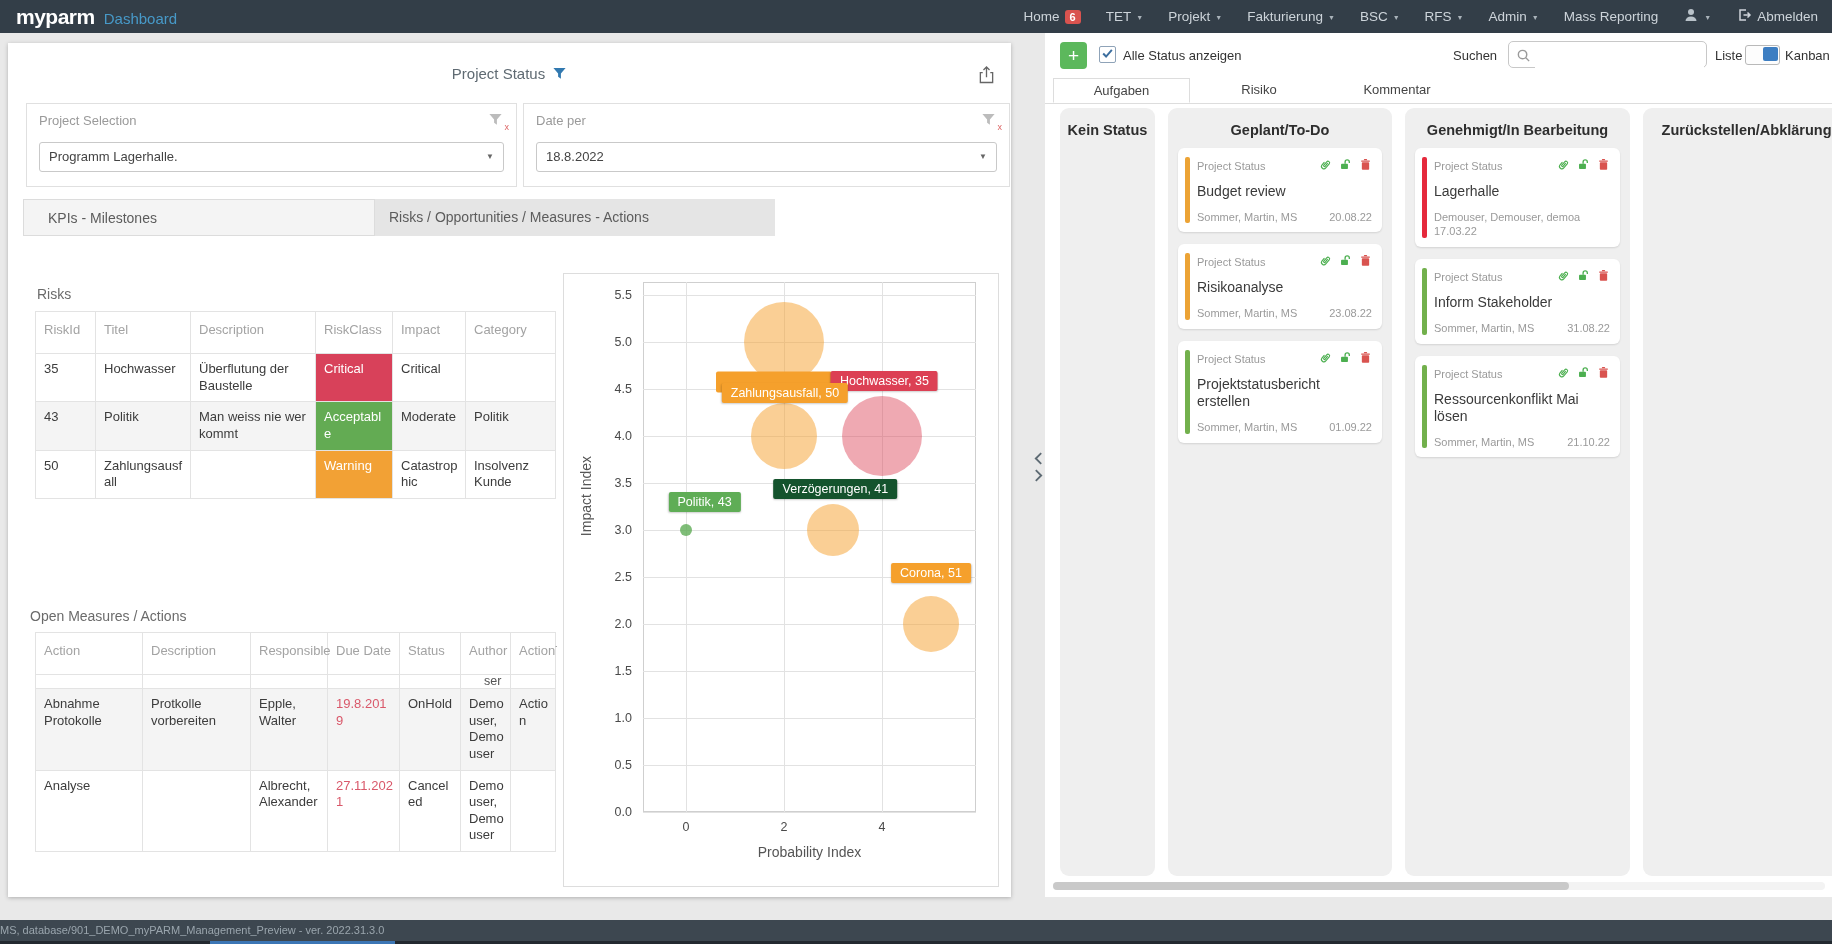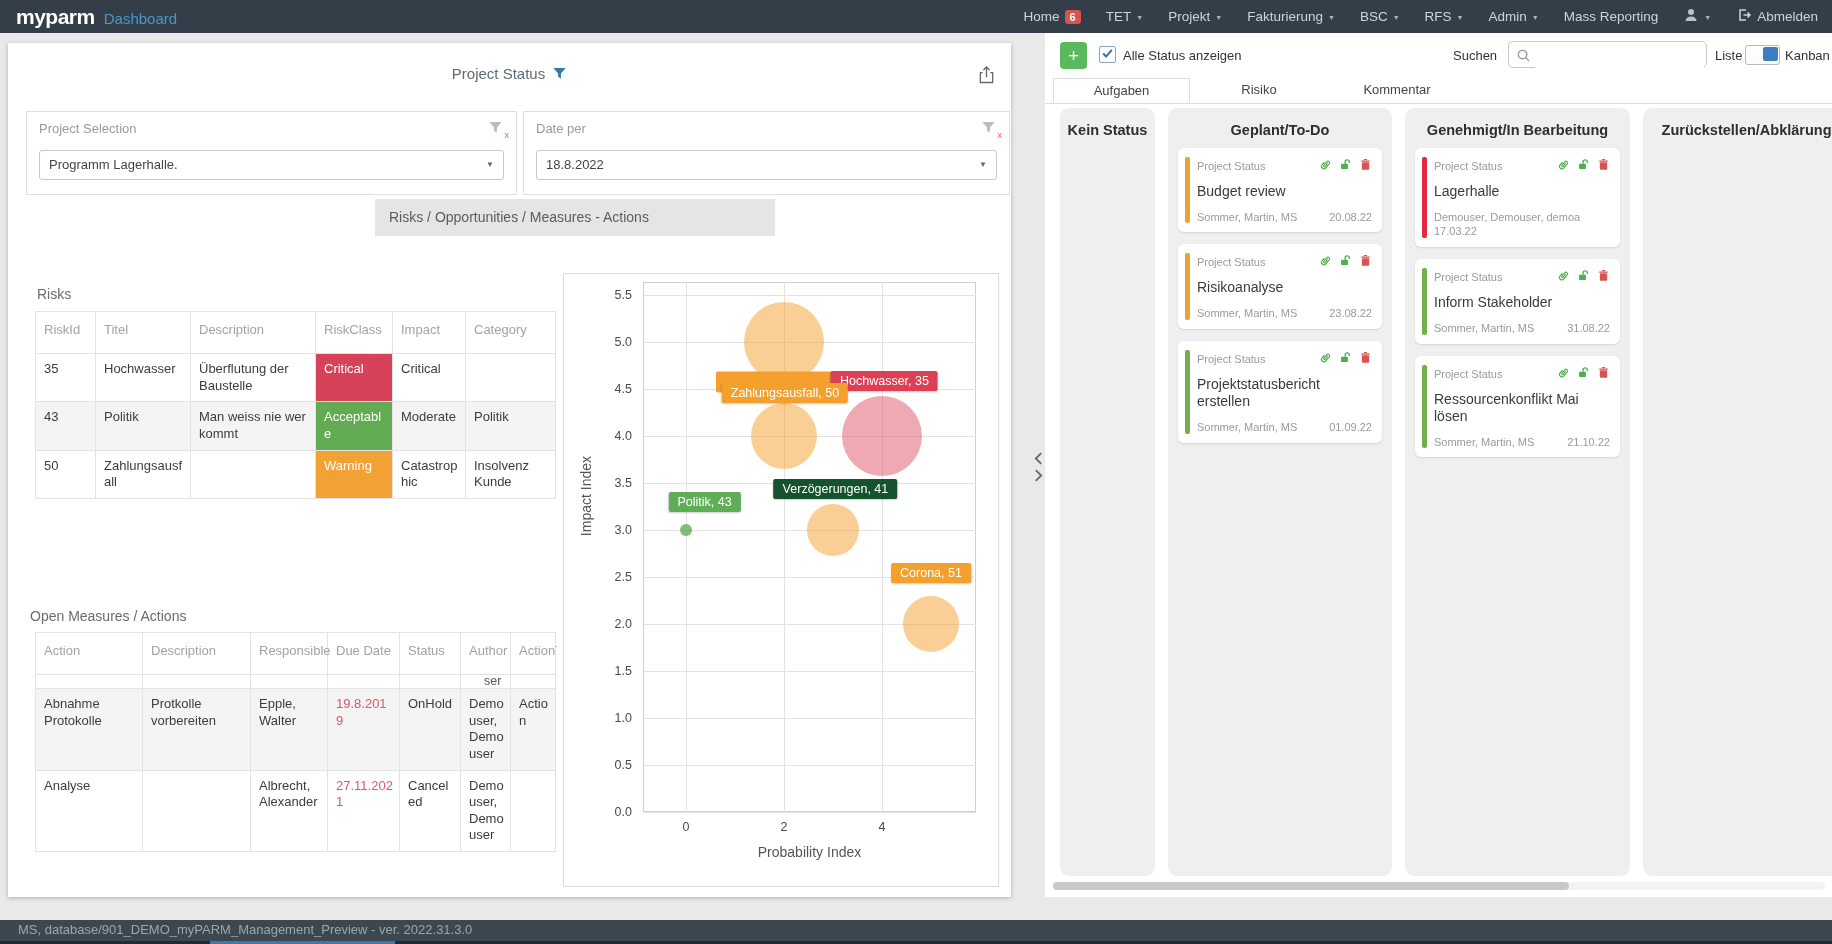--- a/index.html
+++ b/index.html
@@ -15,21 +15,21 @@
   .nav-item{color:#cdd4da;font-size:13.5px;display:flex;align-items:center;gap:5px;cursor:pointer;white-space:nowrap;}
   .nav-item .caret{font-size:7px;color:#aab3ba;margin-top:2px;}
   .nav-badge{background:#d9534f;color:#fff;font-size:11px;padding:1px 5px;border-radius:3px;font-weight:700;}
   .nav-item svg{width:16px;height:16px;}
 
   
   .left-card{position:absolute;left:8px;top:43px;width:1003px;height:854px;background:#fff;box-shadow:0 1px 4px rgba(0,0,0,.25);overflow:hidden;}
   .lp-title-row{position:absolute;left:0;top:22px;width:100%;text-align:center;font-size:15px;color:#5f6a72;}
   .lp-title-row svg{vertical-align:-2px;margin-left:7px;}
   .share-icon{position:absolute;right:16px;top:0px;cursor:pointer;}
-  .filter-box{position:absolute;top:68px;height:82px;background:#fff;border:1px solid #e0e0e0;}
+  .filter-box{position:absolute;top:60px;height:82px;background:#fff;border:1px solid #e0e0e0;}
   .fb1{left:18px;width:489px;}
   .fb2{left:515px;width:485px;}
   .fb-label{position:absolute;left:12px;top:9px;font-size:13px;color:#9a9a9a;}
   .funnel-x{position:absolute;right:10px;top:8px;width:18px;height:18px;cursor:pointer;}
   .funnel-x .fx{position:absolute;right:-3px;bottom:-2px;color:#d66;font-size:9px;}
   .dropdown{position:absolute;left:12px;right:12px;top:38px;height:28px;border:1px solid #c9c9c9;border-radius:3px;font-size:13px;color:#444;line-height:28px;padding:0 24px 0 9px;cursor:pointer;background:#fff;}
   .dd-caret{position:absolute;right:9px;top:0;font-size:8px;color:#666;}
   .lp-tab{position:absolute;top:156px;height:37px;font-size:14px;color:#5c5c5c;line-height:37px;cursor:pointer;}
   .kpi-tab{left:15px;width:352px;background:#f4f4f4;border:1px solid #dcdcdc;padding-left:24px;box-sizing:border-box;}
   .risks-tab{left:367px;width:400px;background:#e5e5e5;padding-left:14px;box-sizing:border-box;}
@@ -88,21 +88,21 @@
   .kcard-head{display:flex;align-items:center;}
   .ktag{font-size:11px;color:#9a9a9a;flex:1;}
   .kicons{display:flex;gap:7px;}
   .kicons svg{width:13px;height:13px;cursor:pointer;}
   .ktitle{font-size:14px;color:#3a3a3a;margin:8px 0 9px;line-height:1.25;}
   .kfoot{display:flex;justify-content:space-between;font-size:11px;color:#9a9a9a;line-height:1.35;}
   .hscroll{position:absolute;left:8px;bottom:7px;width:772px;height:8px;background:#f3f3f3;border-radius:4px;}
   .hscroll .thumb{position:absolute;left:0;top:0;height:8px;width:516px;background:#c9c9c9;border-radius:4px;cursor:pointer;}
 
   
-  .status-bar{position:absolute;left:0;top:920px;width:100%;height:21px;background:#3d4750;color:#9aa5ad;font-size:13px;line-height:20px;padding-left:18px;box-sizing:border-box;}
+  .status-bar{position:absolute;left:0;top:920px;width:100%;height:21px;background:#3d4750;color:#9aa5ad;font-size:11px;line-height:20px;padding-left:0;box-sizing:border-box;}
   .bottom-strip{position:absolute;left:0;top:941px;width:100%;height:3px;background:#232930;}
   .blue-seg{position:absolute;left:210px;width:185px;height:3px;background:#3c76b5;}
 </style>
 </head>
 <body>
 
 <div class="viewport">
 
   <div class="navbar">
     <div class="logo">
@@ -190,20 +190,21 @@
         <svg width="15" height="15" viewBox="0 0 16 16">
             <path d="M1.5 2 H14.5 L9.5 8 V13.5 L6.5 11.5 V8 Z" fill="#bcbcbc"></path>
           </svg><span class="fx">x</span>
       </span>
       <div class="dropdown">
         <span>18.8.2022</span>
         <span class="dd-caret">▼</span>
       </div>
     </div>
 
+    <div class="lp-tab kpi-tab">KPIs - Milestones</div>
     <div class="lp-tab risks-tab">Risks / Opportunities / Measures - Actions</div>
 
     <div class="sec-title" style="left:29px;top:243px;">Risks</div>
     <div class="tbl-wrap" style="left:27px;top:268px;width:522px;height:312px;" id="risks-table">
         <table class="grid">
           <colgroup>
             <col style="width:60px">
             <col style="width:95px">
             <col style="width:125px">
             <col style="width:77px">

